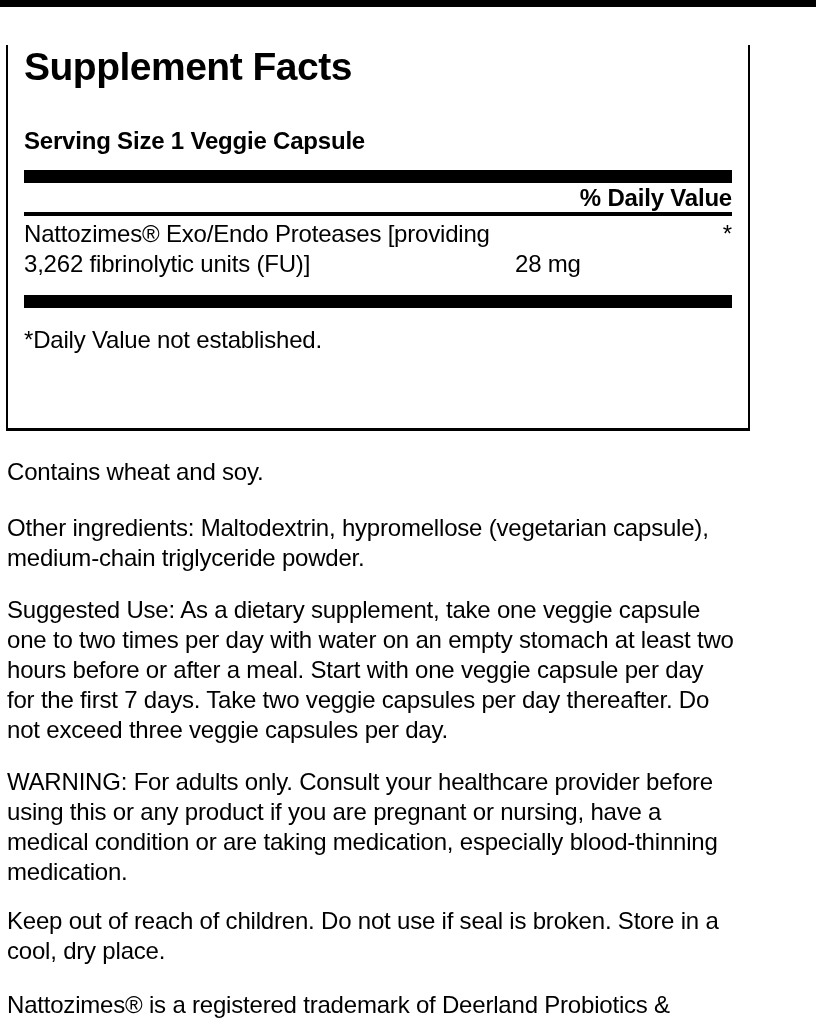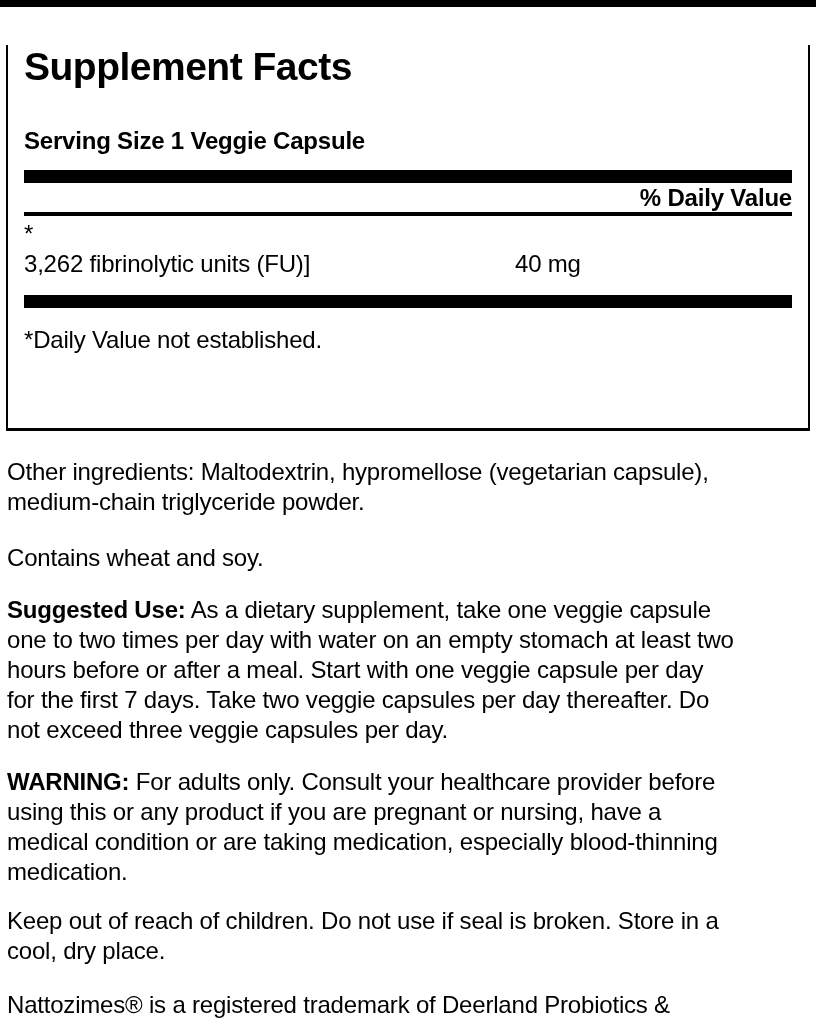--- a/index.html
+++ b/index.html
@@ -14,21 +14,21 @@
   }
 
   .top-bar {
     height: 7px;
     width: 816px;
     background: #000;
   }
 
   .facts-box {
     margin: 12px 6px;
-    width: 804px;
+    width: 744px;
     height: 386px;
     border: 2px solid #000;
     border-top: none;
     border-bottom-width: 3px;
     padding: 0 16px;
   }
 
   .facts-title {
     margin-top: 38px;
     font-size: 39px;
@@ -94,55 +94,56 @@
     font-size: 24px;
     line-height: 30px;
     white-space: pre;
   }
   .p-other     { margin-top: 26px; }
   .p-contains  { margin-top: 26px; }
   .p-suggested { margin-top: 22px; }
   .p-warning   { margin-top: 22px; }
   .p-storage   { margin-top: 19px; }
   .p-trademark { margin-top: 24px; }
-  .lead-bold { font-weight: bold; }
+  .lead-bold { font-weight: normal; }
 </style>
 </head>
 <body>
 
 <div class="top-bar"></div>
 
 <div class="facts-box">
   <div class="facts-title">Supplement Facts</div>
   <div class="serving-size">Serving Size 1 Veggie Capsule</div>
 
   <div class="bar-thick bar1"></div>
 
   <div class="col-header-row">
       <span class="col-header-dv">% Daily Value</span>
     </div>
 
   <div class="bar-thin"></div>
 
   <div class="ingredient-row">
     <div class="ingredient-line1">
+        <span>Nattozimes® Exo/Endo Proteases [providing</span>
         <span>*</span>
       </div>
-    <div class="ingredient-line2"><span>3,262 fibrinolytic units (FU)]</span><span class="ingredient-amount">40 mg</span></div>
+    <div class="ingredient-line2"><span>3,262 fibrinolytic units (FU)]</span><span class="ingredient-amount">28 mg</span></div>
   </div>
 
   <div class="bar-thick bar2"></div>
 
   <div class="footnote">*Daily Value not established.</div>
 </div>
 
 <div class="body-text">
+  <p class="para p-contains">Contains wheat and soy.</p>
   <p class="para p-other">Other ingredients: Maltodextrin, hypromellose (vegetarian capsule),
 medium-chain triglyceride powder.</p>
-  <p class="para p-contains">Contains wheat and soy.</p>
   <p class="para p-suggested"><span class="lead-bold">Suggested Use:</span><span> As a dietary supplement, take one veggie capsule
 one to two times per day with water on an empty stomach at least two
 hours before or after a meal. Start with one veggie capsule per day
 for the first 7 days. Take two veggie capsules per day thereafter. Do
 not exceed three veggie capsules per day.</span></p>
   <p class="para p-warning"><span class="lead-bold">WARNING:</span><span> For adults only. Consult your healthcare provider before
 using this or any product if you are pregnant or nursing, have a
 medical condition or are taking medication, especially blood-thinning
 medication.</span></p>
   <p class="para p-storage">Keep out of reach of children. Do not use if seal is broken. Store in a

